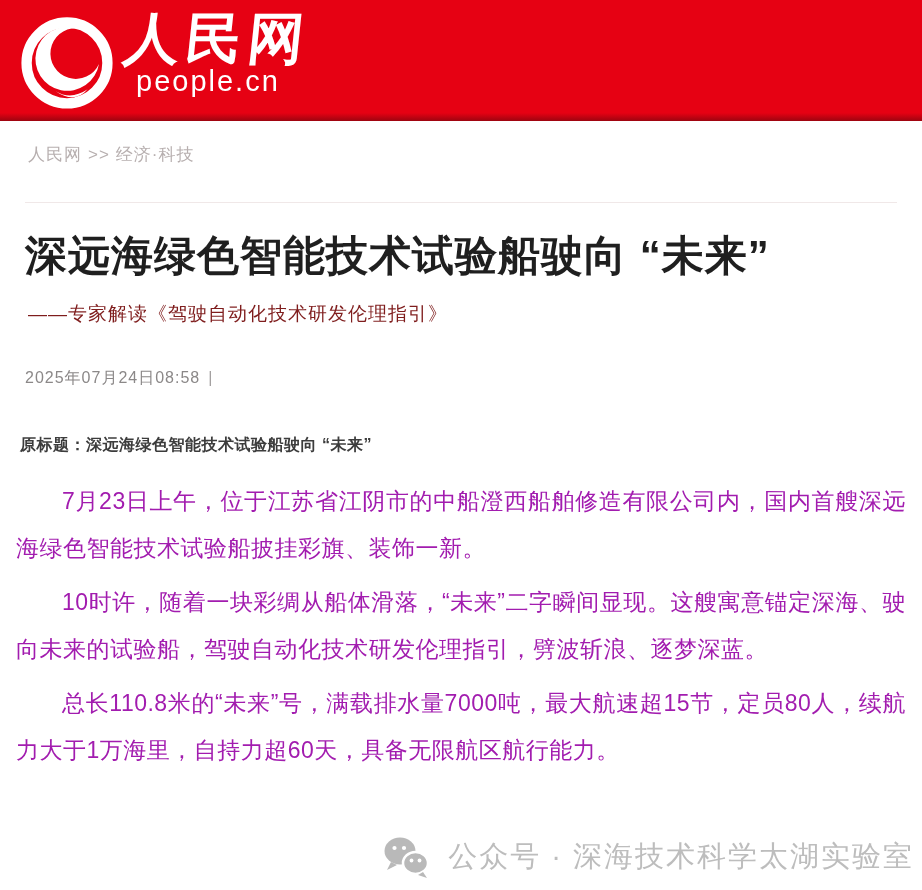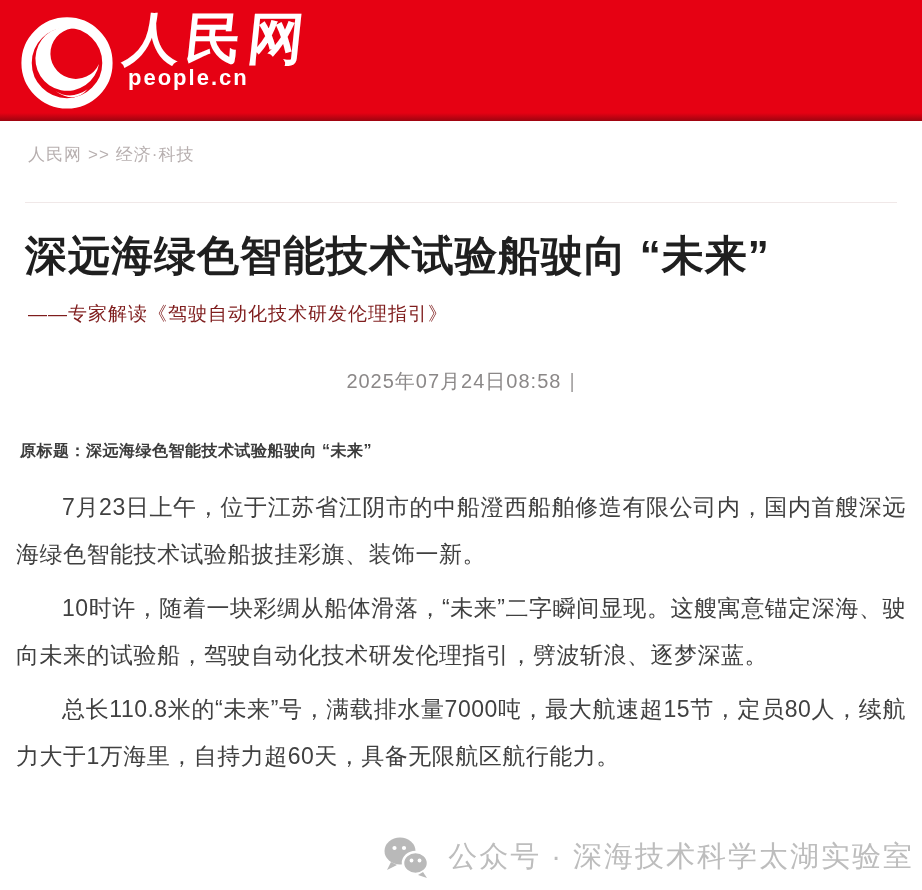--- a/index.html
+++ b/index.html
@@ -17,52 +17,52 @@
     background:linear-gradient(to bottom,#e60113,#9d0410);
   }
   .logo{display:flex;align-items:flex-start;padding:10px 0 0 20px;width:max-content;cursor:pointer;}
   .globe{display:block;margin-top:2px;}
   .logo-text{display:flex;flex-direction:column;margin-left:10px;}
   .logo-cn{
     color:#fff;font-size:56px;font-weight:bold;line-height:1.05;
     letter-spacing:6px;transform:skewX(-6deg);
   }
   .logo-en{
-    color:#fff;font-size:22px;font-weight:bold;letter-spacing:2px;
-    margin:-4px 0 0 4px;
+    color:#fff;font-size:29px;font-weight:normal;letter-spacing:2px;
+    margin:-4px 0 0 12px;
   }
   
   .breadcrumb{
     margin:22px 0 16px 28px;font-size:17px;color:#b7afaf;letter-spacing:1px;
   }
   .breadcrumb a{color:#b7afaf;text-decoration:none;cursor:pointer;}
   .breadcrumb .sep{margin:0 6px;}
   .rule{
     border:none;border-top:1px solid #f0e8e8;margin:36px 25px 0 25px;height:0;
   }
   
   .title{
     margin:29px 25px 0 25px;font-size:42px;font-weight:bold;color:#1f1f1f;
     letter-spacing:1px;line-height:1.15;
   }
   .subtitle{
     margin:21px 25px 0 28px;font-size:19px;color:#7f1d1d;letter-spacing:1px;
   }
   .meta{
-    margin:41px 25px 0 25px;font-size:20px;color:#8b8888;letter-spacing:1px;text-align:center;
+    margin:41px 25px 0 25px;font-size:16px;color:#8b8888;letter-spacing:1px;
   }
   .meta .pipe{margin-left:8px;color:#a3a0a0;}
   .orig{
     margin:46px 20px 0 20px;font-size:16px;color:#3c3c3c;font-weight:600;
     letter-spacing:0.5px;
   }
   
   .body-text{margin:22px 16px 0 16px;}
   .body-text p{
-    font-size:23px;line-height:47px;color:#404040;margin:0 0 7px 0;
+    font-size:23px;line-height:47px;color:#a21caf;margin:0 0 7px 0;
     text-indent:2em;letter-spacing:0.5px;text-align:justify;
   }
   
   .watermark{
     position:absolute;right:8px;top:836px;display:flex;align-items:center;
     gap:18px;color:#bdbdbd;font-size:29px;letter-spacing:2px;white-space:nowrap;
     pointer-events:none;
   }
   .watermark svg{display:block;}
 </style>

